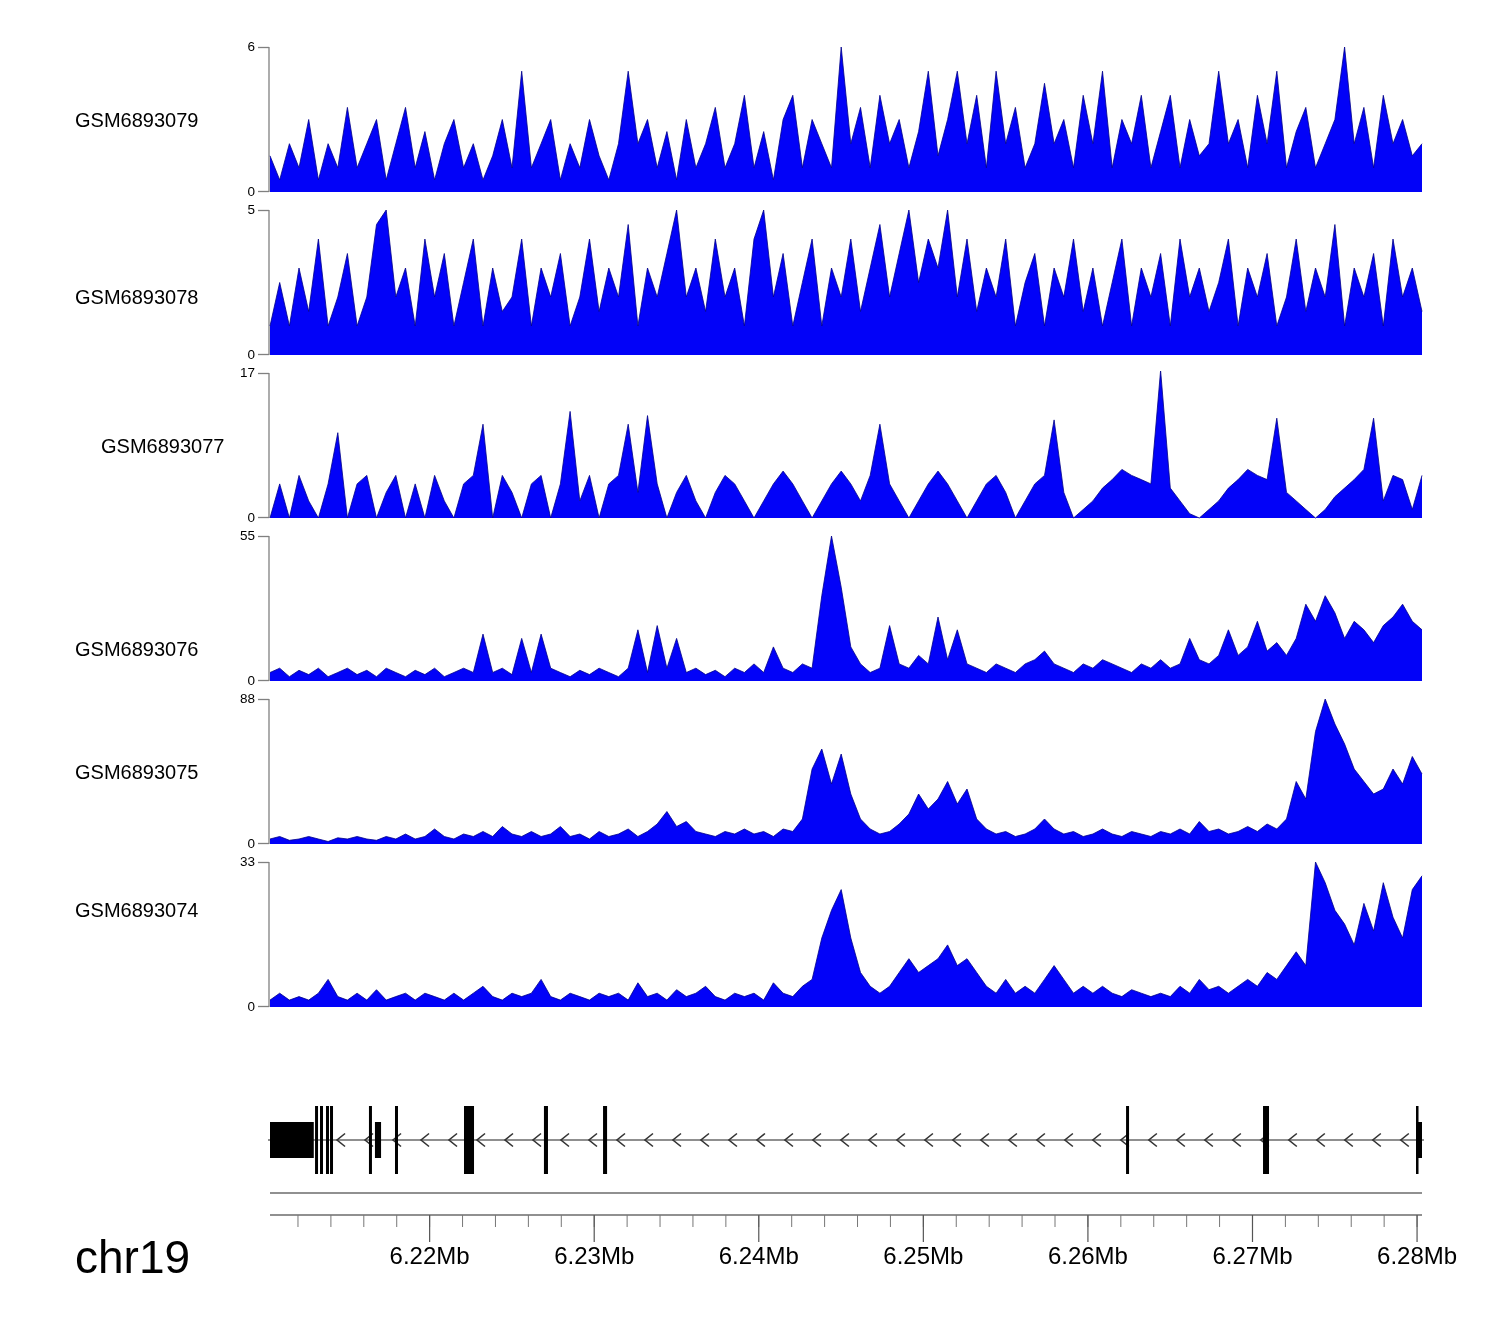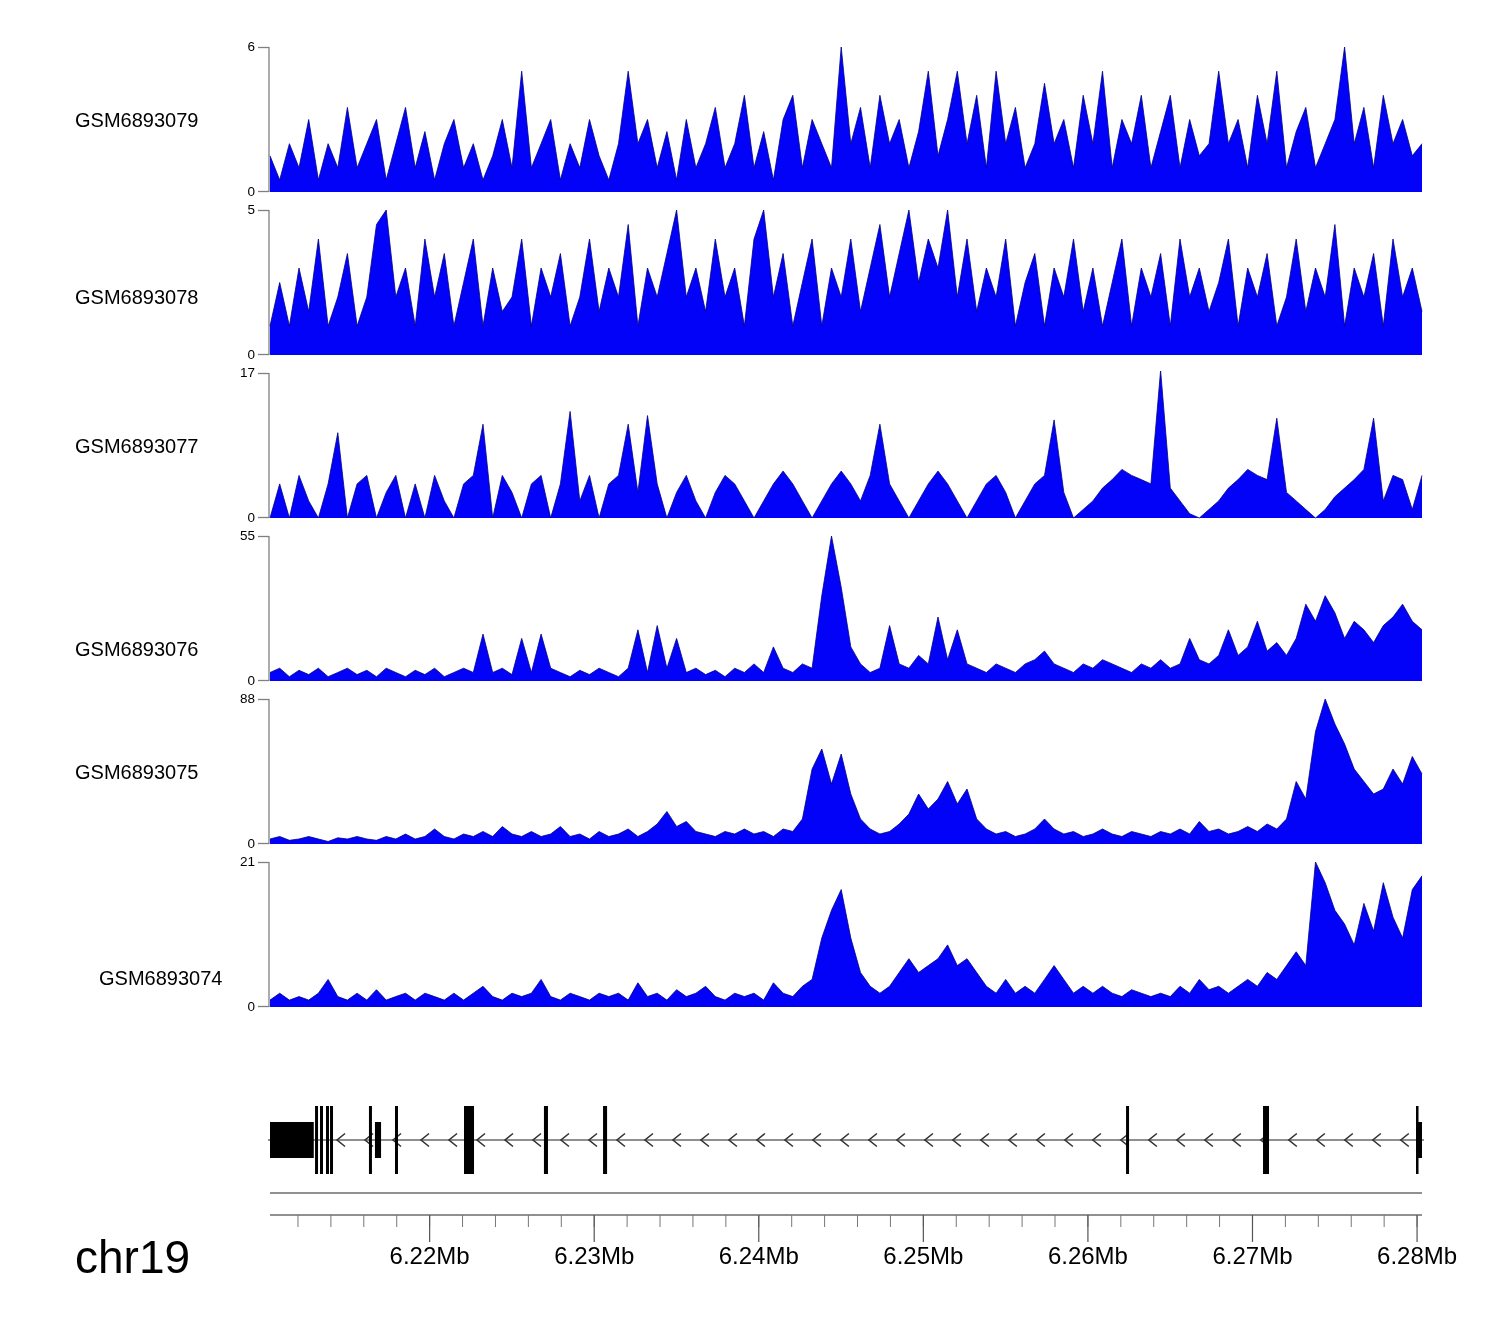--- a/index.html
+++ b/index.html
@@ -16,31 +16,31 @@
 
 <div id="app">
   <div class="chrom-label">chr19</div>
   <div id="tracks">
       <div class="track-label" style="top: 105.5px;">GSM6893079</div>
       <div class="ylab" style="top: 38px;">6</div>
       <div class="ylab" style="top: 183px;">0</div>
       <div class="track-label" style="top: 283px;">GSM6893078</div>
       <div class="ylab" style="top: 201px;">5</div>
       <div class="ylab" style="top: 346px;">0</div>
-      <div class="track-label" style="top: 431.5px;">GSM6893077</div>
+      <div class="track-label" style="top: 431.5px; margin-left: 26px;">GSM6893077</div>
       <div class="ylab" style="top: 364px;">17</div>
       <div class="ylab" style="top: 509px;">0</div>
       <div class="track-label" style="top: 594.5px; margin-top: 40px;">GSM6893076</div>
       <div class="ylab" style="top: 527px;">55</div>
       <div class="ylab" style="top: 672px;">0</div>
       <div class="track-label" style="top: 757.5px;">GSM6893075</div>
       <div class="ylab" style="top: 690px;">88</div>
       <div class="ylab" style="top: 835px;">0</div>
-      <div class="track-label" style="top: 964px; margin-left: 24px;">GSM6893074</div>
-      <div class="ylab" style="top: 853px;">21</div>
+      <div class="track-label" style="top: 896px;">GSM6893074</div>
+      <div class="ylab" style="top: 853px;">33</div>
       <div class="ylab" style="top: 998px;">0</div>
     </div>
   <svg id="gene-svg" width="1500" height="86" style="left:0;top:1100px;">
       <line x1="268" y1="40" x2="1424" y2="40" stroke="#8f8f8f" stroke-width="2"></line>
       <path d="M 345.0416,33.5 L 337.0416,40 L 345.0416,46.5" fill="none" stroke="#333333" stroke-width="1.6"></path>
       <path d="M 373.0352,33.5 L 365.0352,40 L 373.0352,46.5" fill="none" stroke="#333333" stroke-width="1.6"></path>
       <path d="M 401.0288,33.5 L 393.0288,40 L 401.0288,46.5" fill="none" stroke="#333333" stroke-width="1.6"></path>
       <path d="M 429.02239999999995,33.5 L 421.02239999999995,40 L 429.02239999999995,46.5" fill="none" stroke="#333333" stroke-width="1.6"></path>
       <path d="M 457.01599999999996,33.5 L 449.01599999999996,40 L 457.01599999999996,46.5" fill="none" stroke="#333333" stroke-width="1.6"></path>
       <path d="M 485.0096,33.5 L 477.0096,40 L 485.0096,46.5" fill="none" stroke="#333333" stroke-width="1.6"></path>

